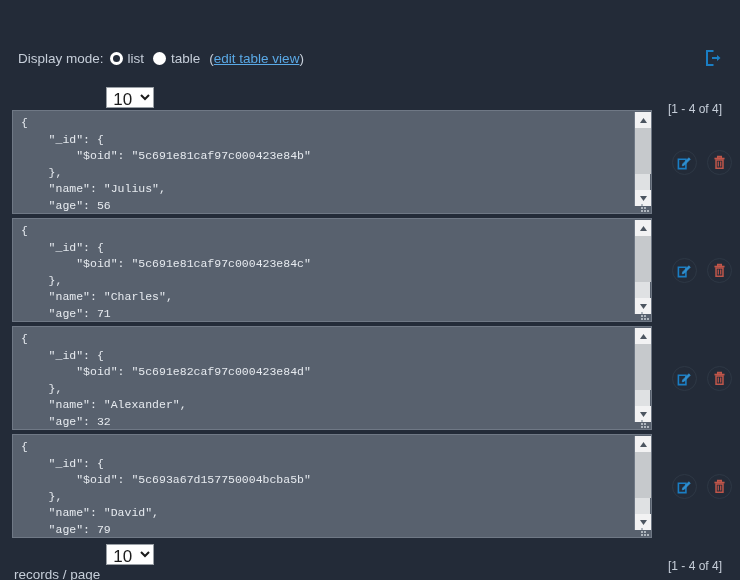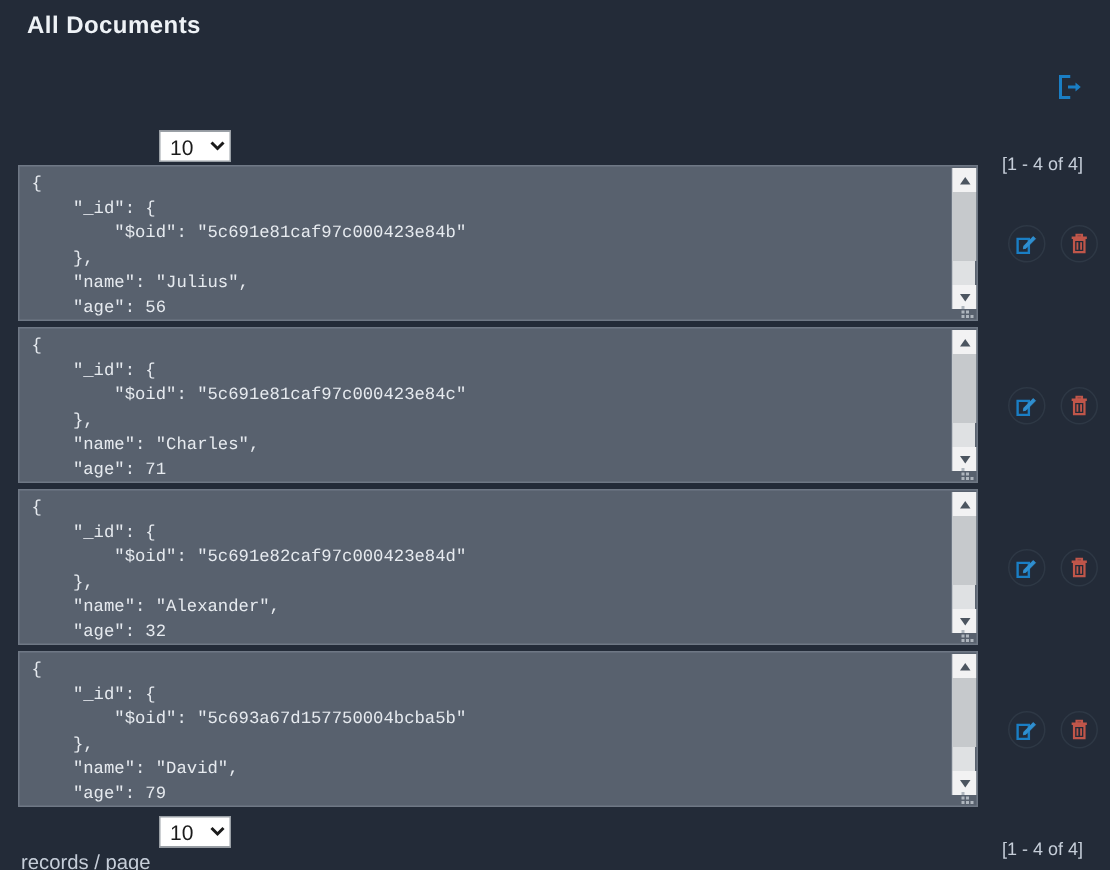--- a/index.html
+++ b/index.html
@@ -85,21 +85,21 @@
     align-items: center;
     font-size: 13.5px;
     color: #c6ced9;
     padding: 0 18px 0 14px;
   }
   .pager.top { top: 86px; }
   .pager.bottom { top: 543px; }
   .pager-label { margin-right: 6px; margin-top: 40px; }
   .pager-select {
     font-family: "Liberation Sans", sans-serif;
-    font-size: 14px;
+    font-size: 17px;
     background: #ffffff;
     color: #1b1b1b;
     border: 1px solid #9aa0a6;
     border-radius: 0;
     padding: 1px 2px;
     height: 21px;
     width: 48px;
     cursor: pointer;
   }
   .pager-range {
@@ -204,22 +204,31 @@
     justify-content: center;
     cursor: pointer;
     background: transparent;
   }
 </style>
 </head>
 <body>
 
 <div class="page">
 
-  <div class="page-title">All Documents</div>
-
+
+  <div class="displaymode-row">
+    <span class="dm-label">Display mode:</span>
+    <span class="radio checked"></span>
+    <span class="radio-text">list</span>
+    <span class="radio"></span>
+    <span class="radio-text">table</span>
+    <span class="paren">(</span>
+    <span class="edit-link">edit table view</span>
+    <span class="paren">)</span>
+  </div>
 
   <div class="export-btn">
     <svg width="20" height="20" viewBox="0 0 20 20" aria-hidden="true">
       <path d="M10.5 3 H4 V17 H10.5" fill="none" stroke="#1a7ec4" stroke-width="2"></path>
       <path d="M9 10 H16" fill="none" stroke="#1a7ec4" stroke-width="2"></path>
       <path d="M14 7 L17.5 10 L14 13 Z" fill="#1a7ec4"></path>
     </svg>
   </div>
 
   <div class="pager top">

